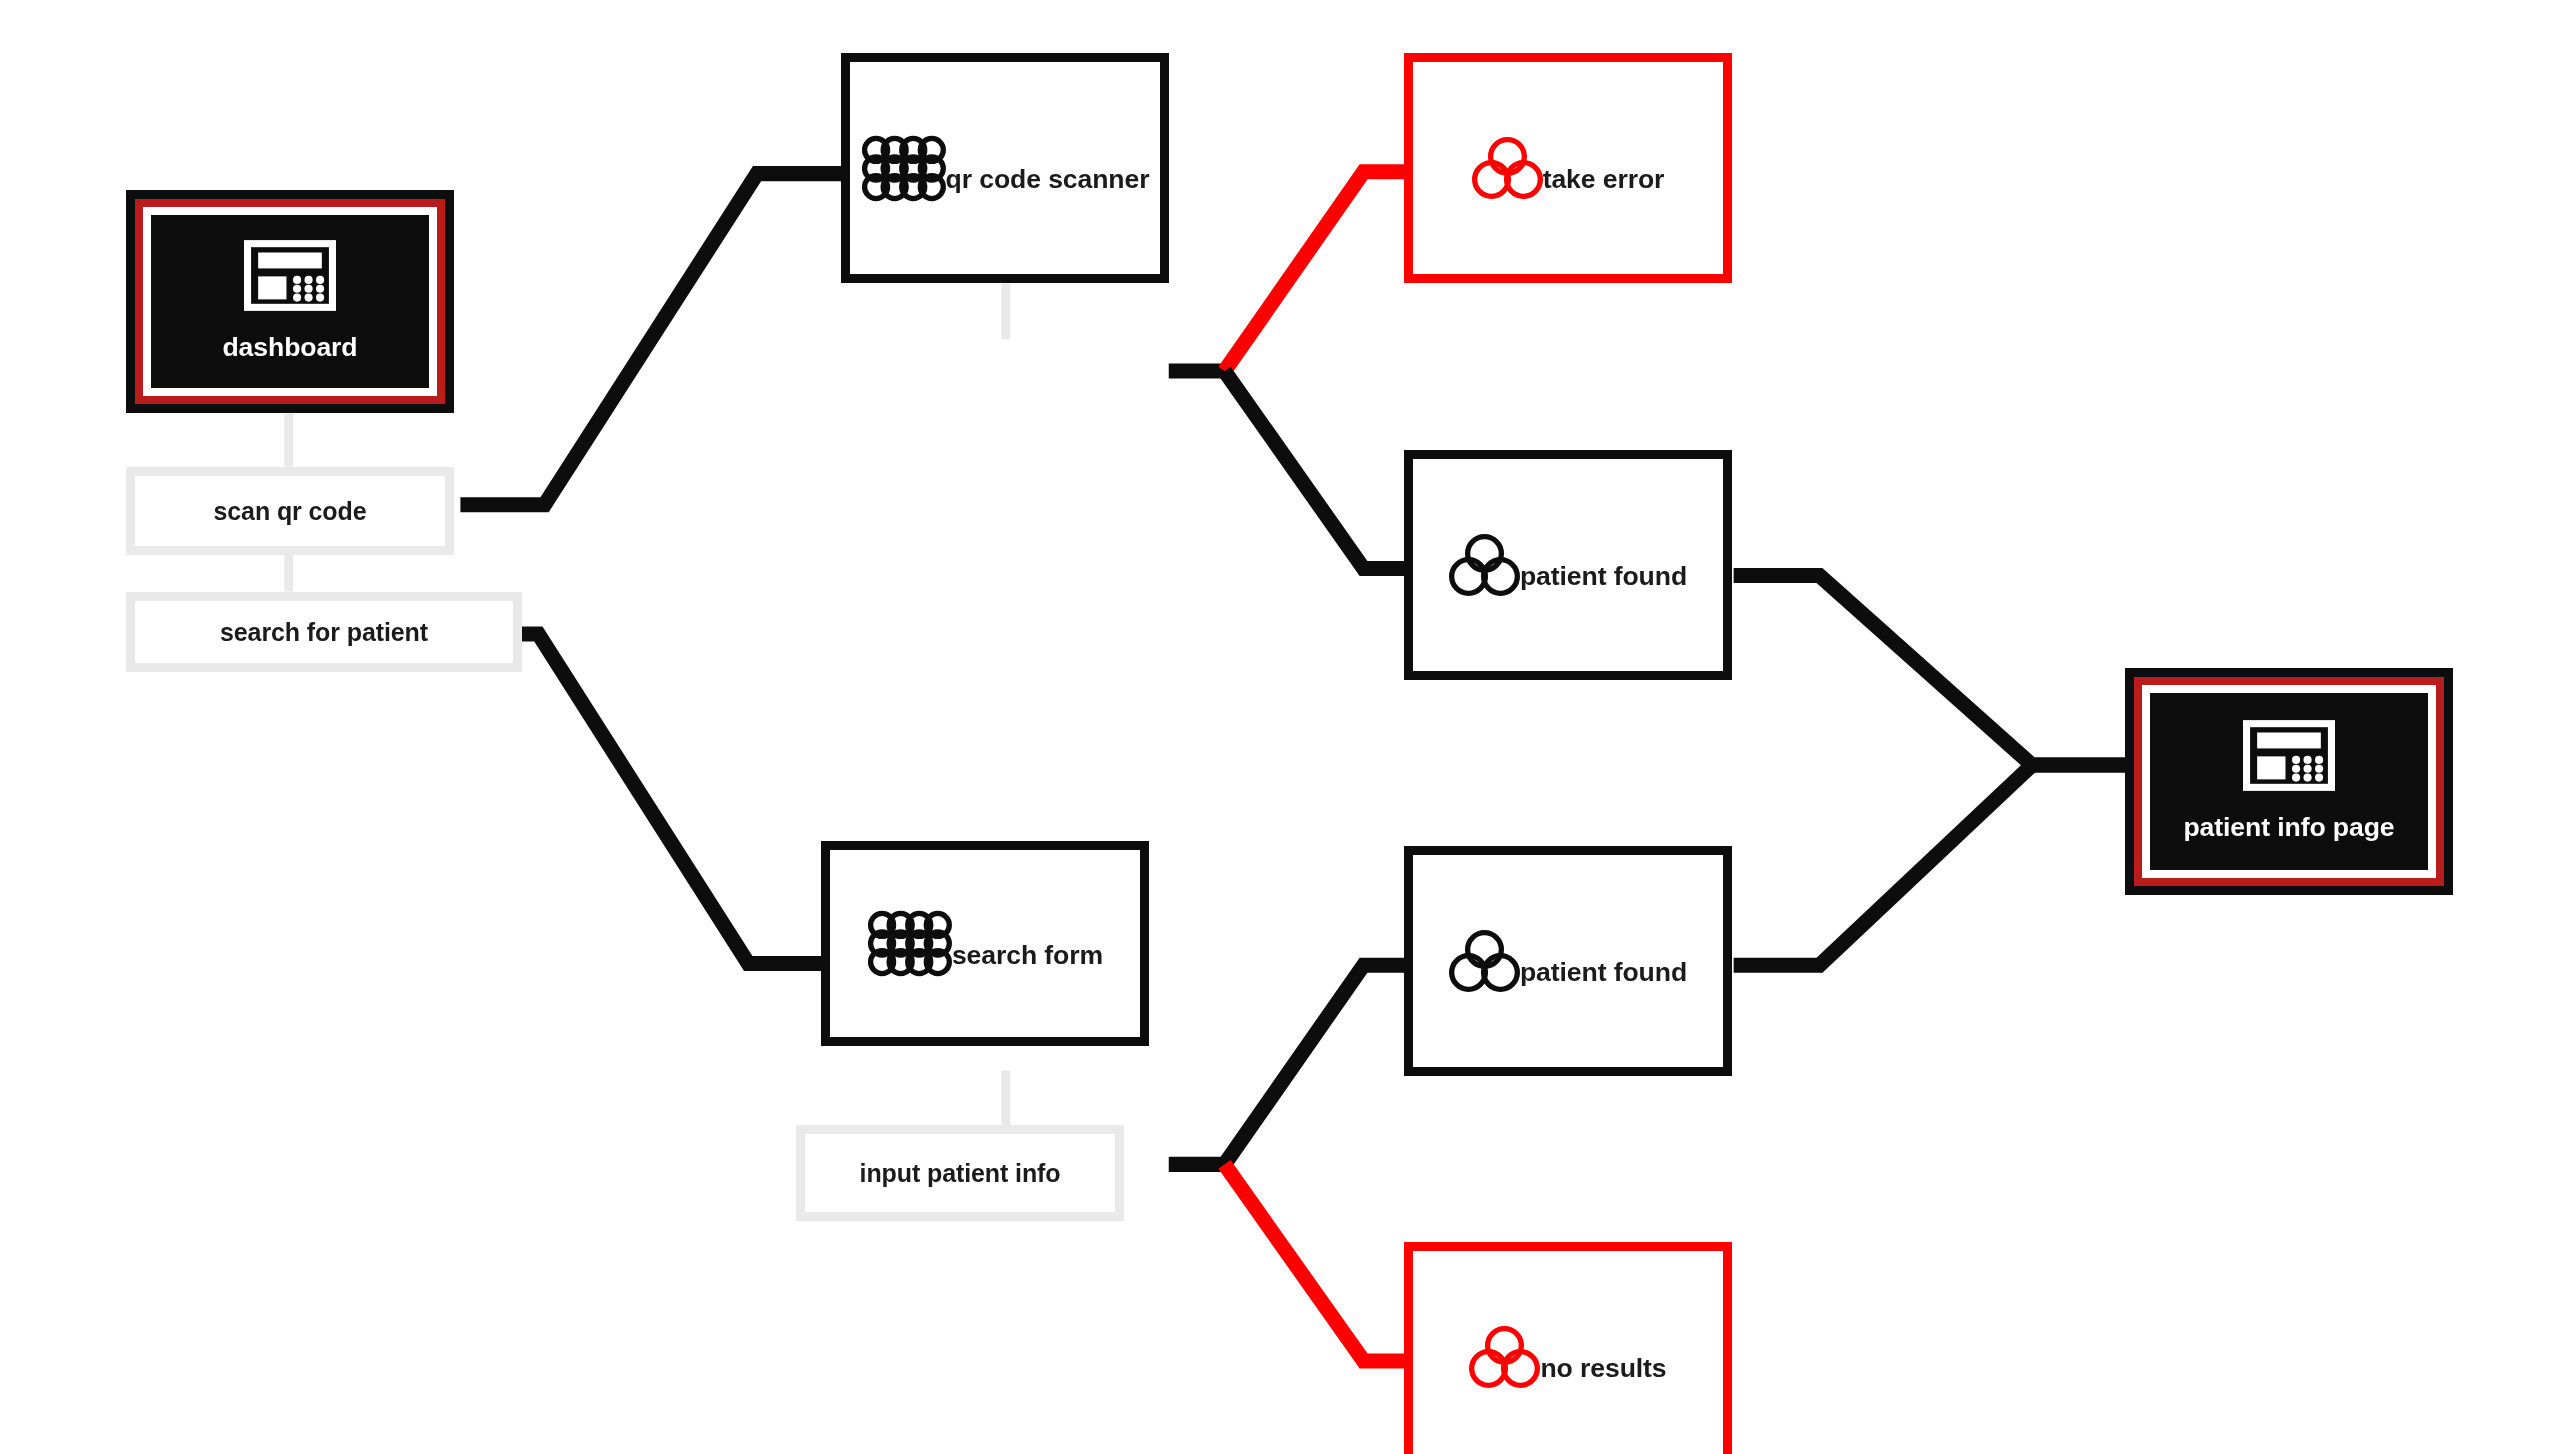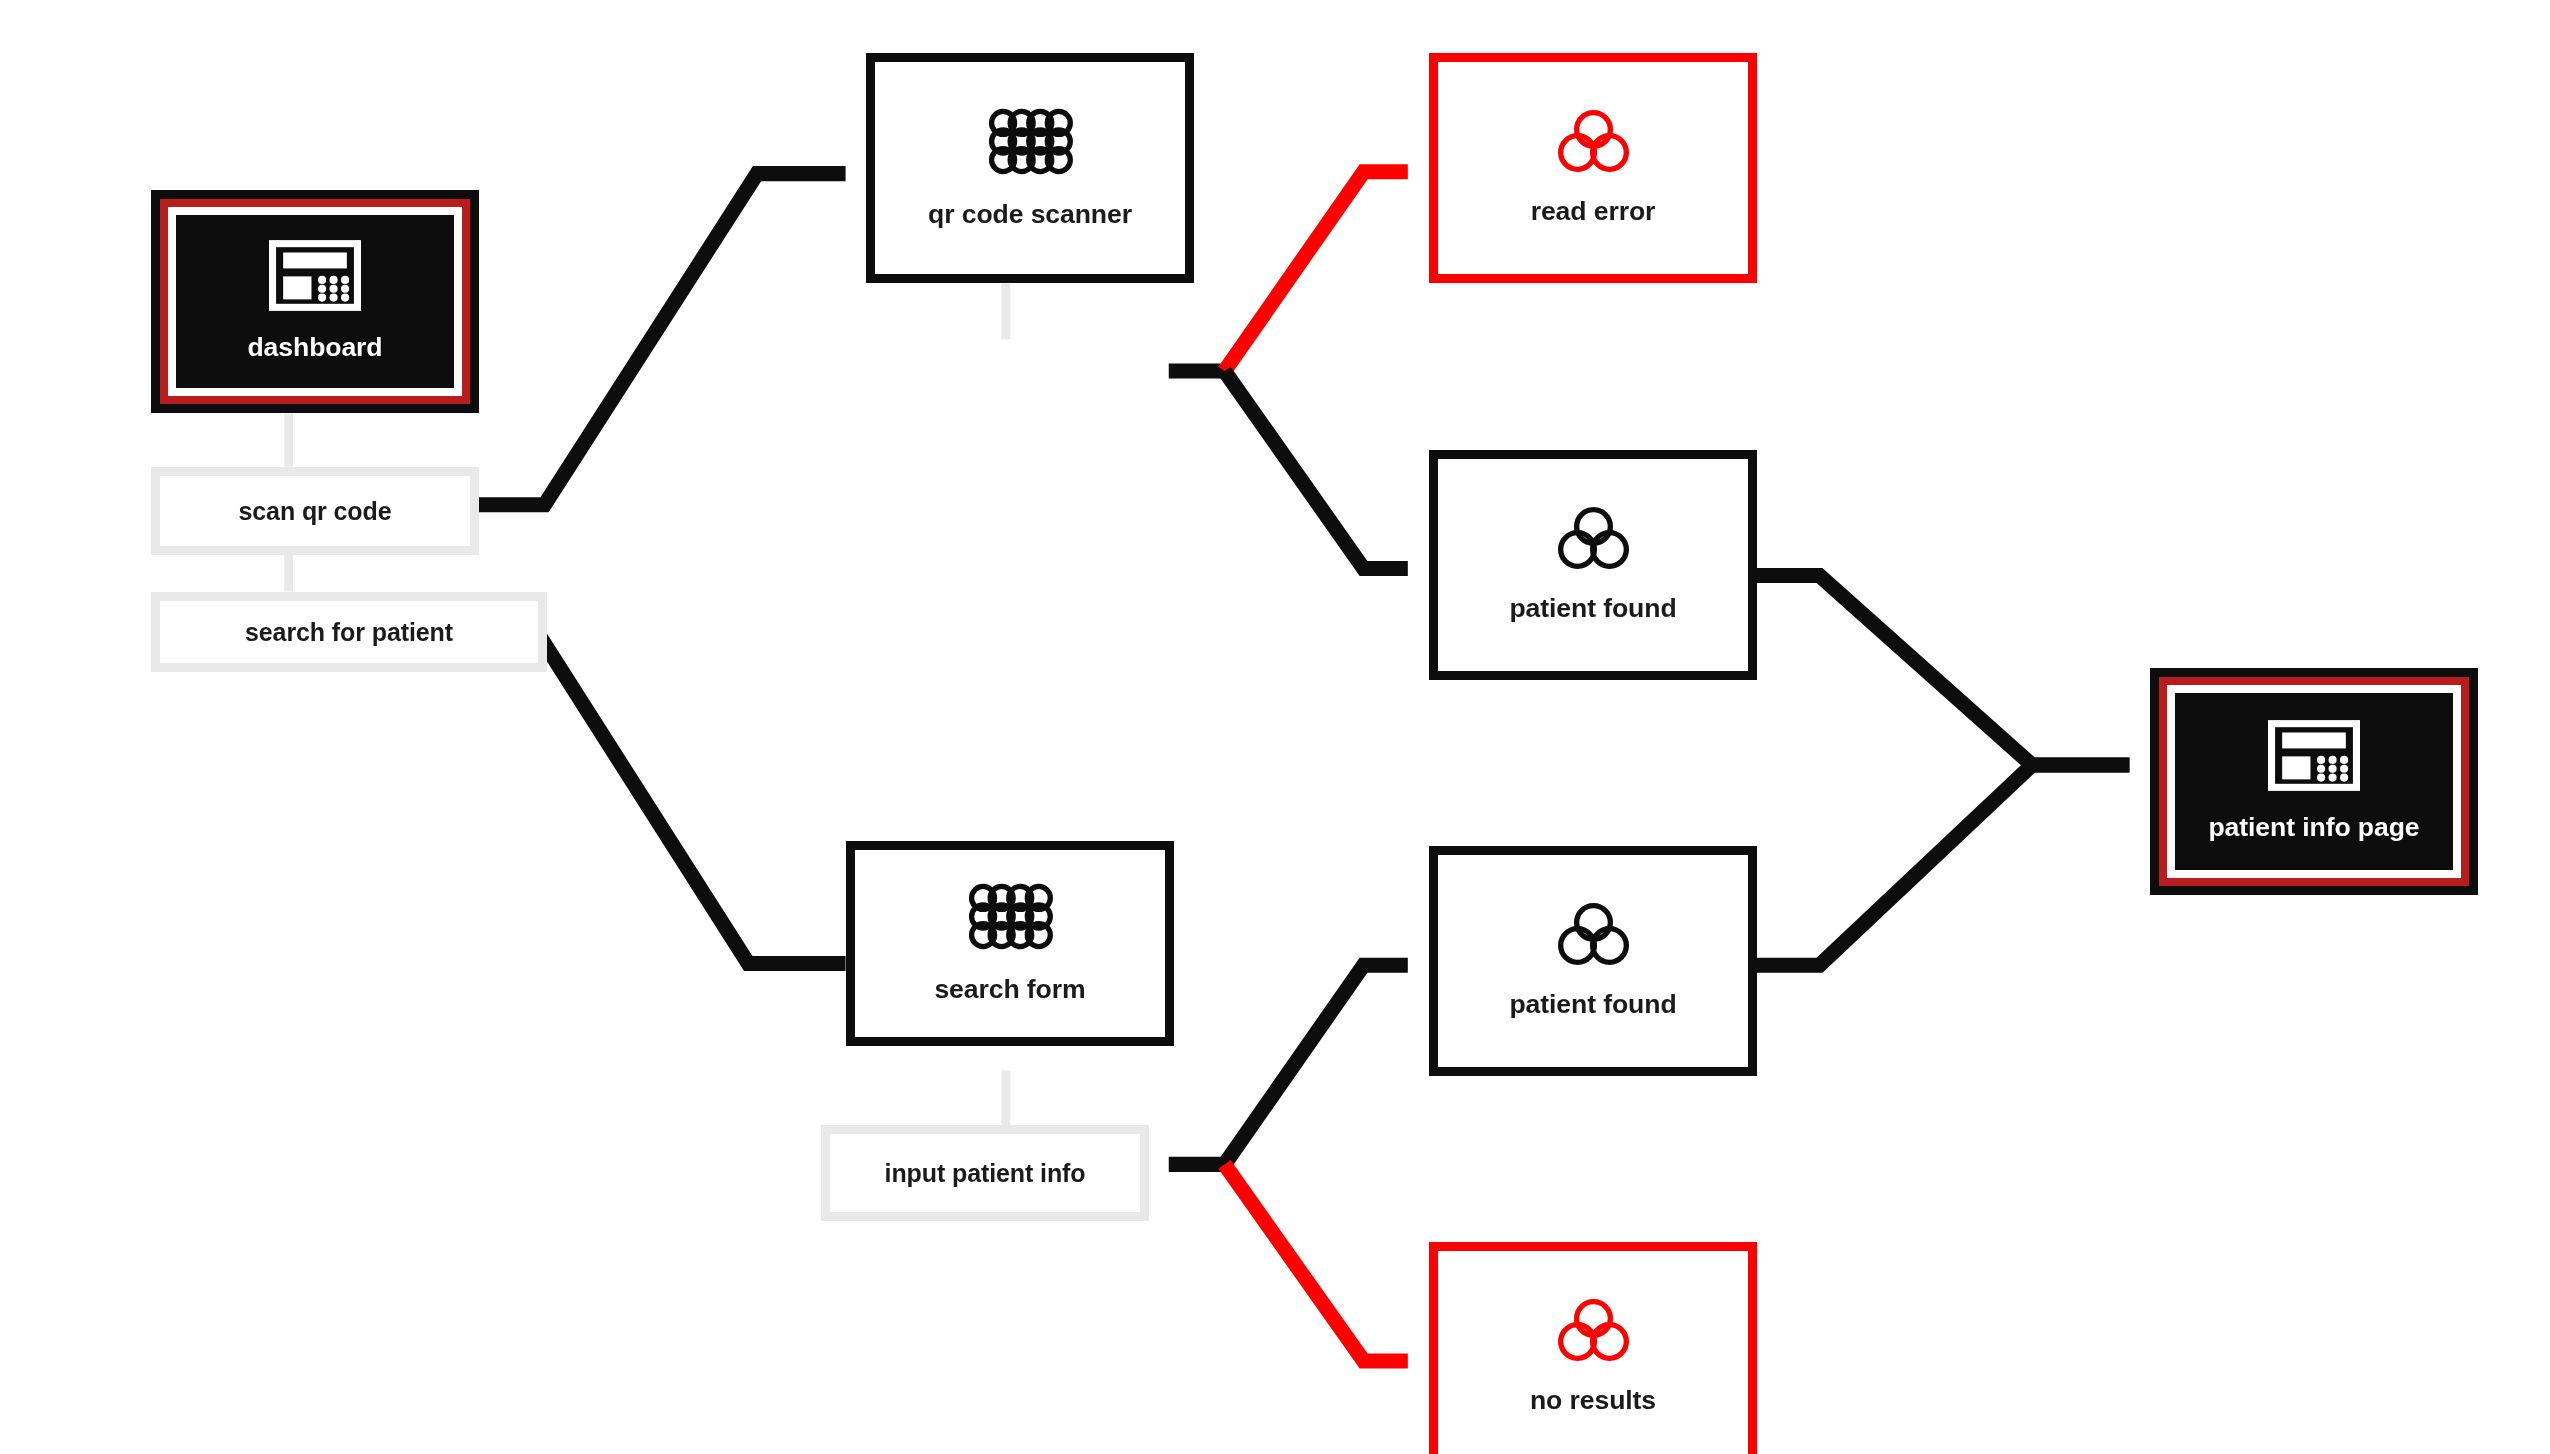--- a/index.html
+++ b/index.html
@@ -31,24 +31,22 @@
   }
   .wire-black { fill: none; stroke: #0d0d0d; stroke-width: 17; stroke-linecap: butt; stroke-linejoin: miter; }
   .wire-red   { fill: none; stroke: #ff0000; stroke-width: 17; stroke-linecap: butt; stroke-linejoin: miter; }
   .wire-gray  { fill: none; stroke: #e9e9e9; stroke-width: 10; stroke-linecap: butt; }
 
   
   .node {
     position: absolute;
     box-sizing: border-box;
     display: flex;
-    flex-direction: column;
     align-items: center;
     justify-content: center;
-    margin-left: 25px;
   }
 
   
   .screen {
     border: 9.7px solid #0d0d0d;
     background: #ffffff;
   }
   .screen.red-screen { border-color: #ff0000; }
 
   
@@ -187,21 +185,21 @@
   <div class="node screen red-screen" style="left:1404px; top:53px; width:328px; height:230px;">
     <span class="icon-wrap">
       <svg width="71" height="64" viewBox="0 0 80 72" aria-hidden="true">
         <g fill="none" stroke="#ff0000" stroke-width="6">
           <circle cx="40" cy="23" r="19"></circle>
           <circle cx="22" cy="49" r="19"></circle>
           <circle cx="58" cy="49" r="19"></circle>
         </g>
       </svg>
     </span>
-    <span class="node-label">read error</span>
+    <span class="node-label">take error</span>
   </div>
 
   <div class="node screen" style="left:1404px; top:450px; width:328px; height:230px;">
     <span class="icon-wrap">
       <svg width="71" height="64" viewBox="0 0 80 72" aria-hidden="true">
         <g fill="none" stroke="#0d0d0d" stroke-width="6">
           <circle cx="40" cy="23" r="19"></circle>
           <circle cx="22" cy="49" r="19"></circle>
           <circle cx="58" cy="49" r="19"></circle>
         </g>

